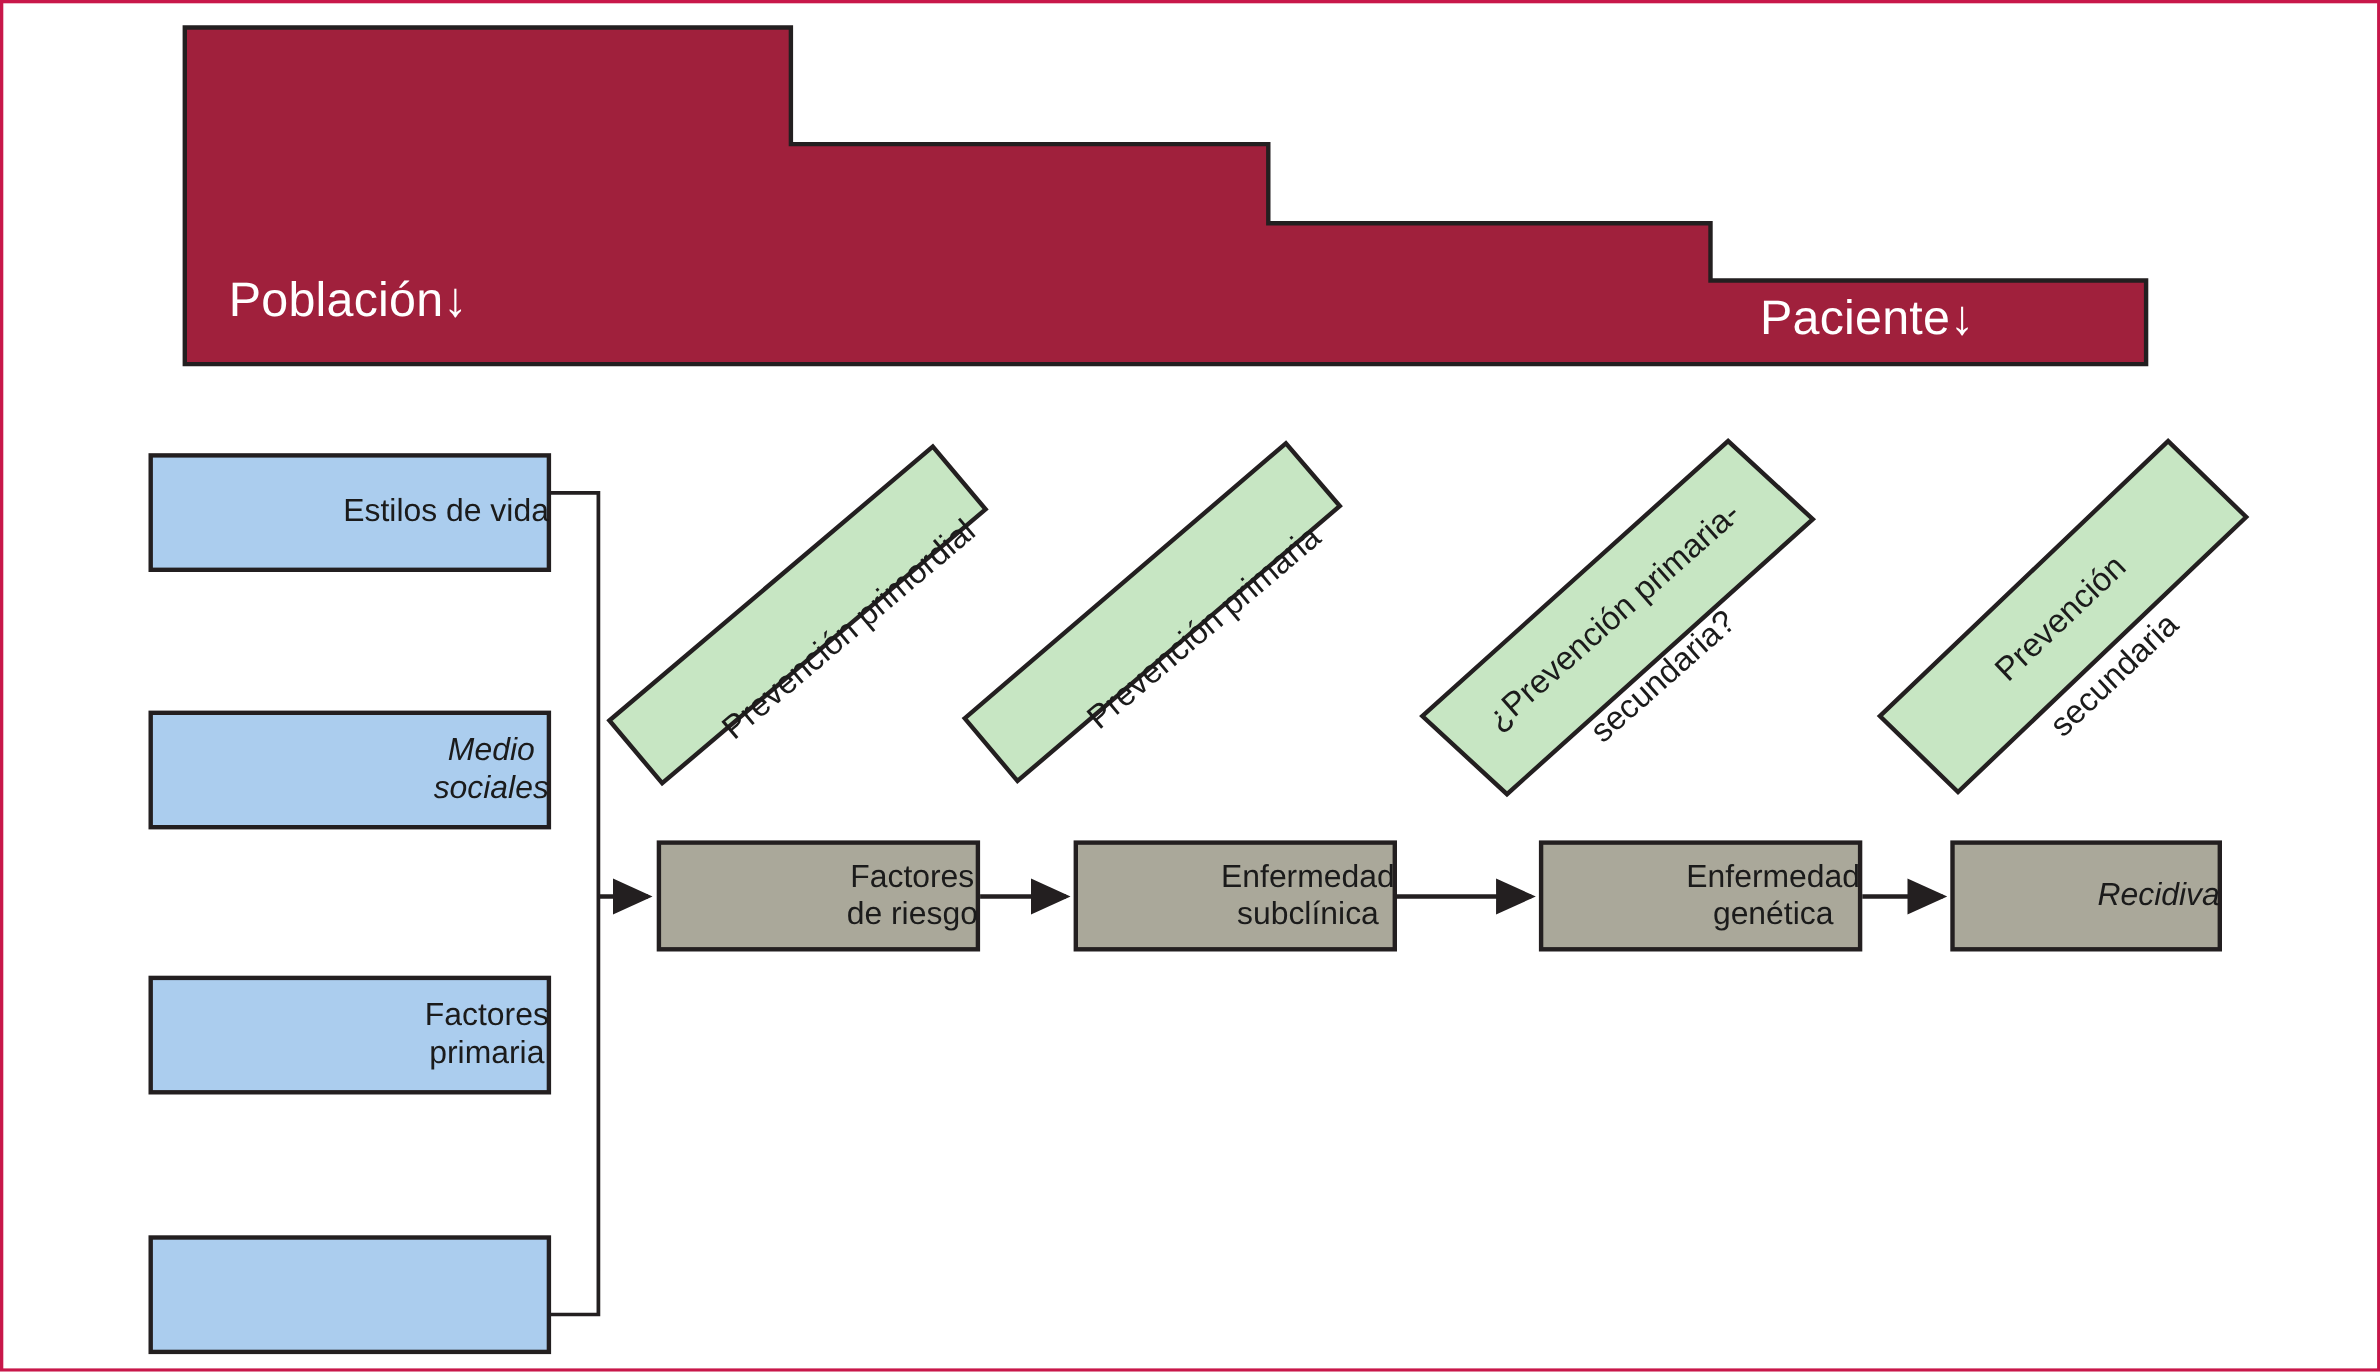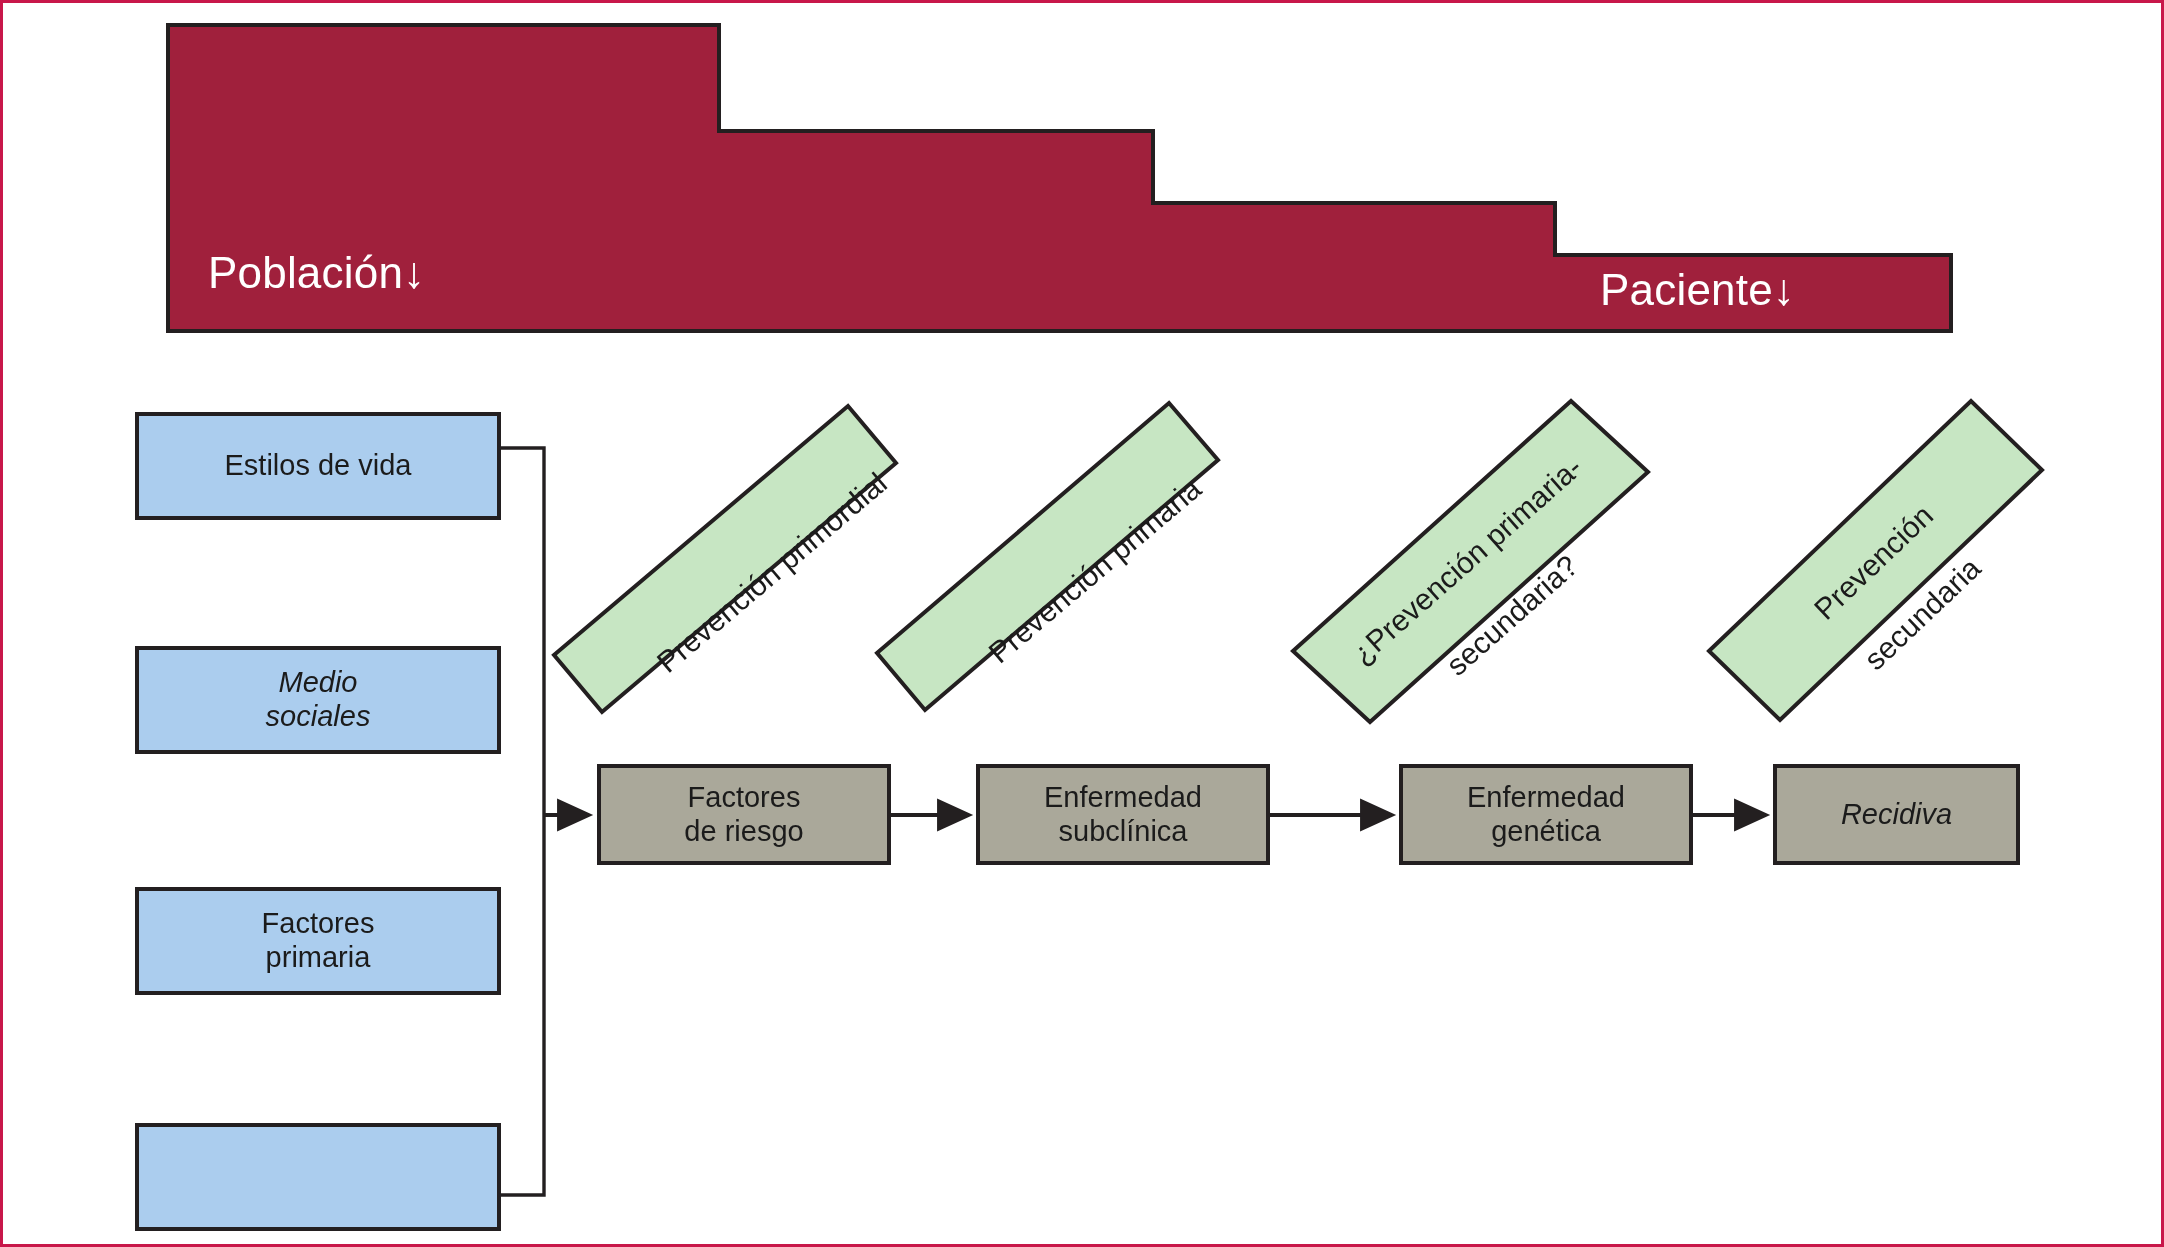--- a/index.html
+++ b/index.html
@@ -42,21 +42,21 @@
     letter-spacing: 0.2px;
   }
   #banner-label-poblacion { left: 205px; top: 248px; }
   #banner-label-paciente  { left: 1555px; top: 265px; margin-left: 42px; }
 
   
   .box-text {
     position: absolute;
     display: flex;
     align-items: center;
-    justify-content: center;
+    justify-content: flex-end;
     text-align: center;
     color: #1b1b1b;
     font-size: 29px;
     line-height: 1.16;
     pointer-events: none;
   }
 
   
   .band-text {
     position: absolute;

